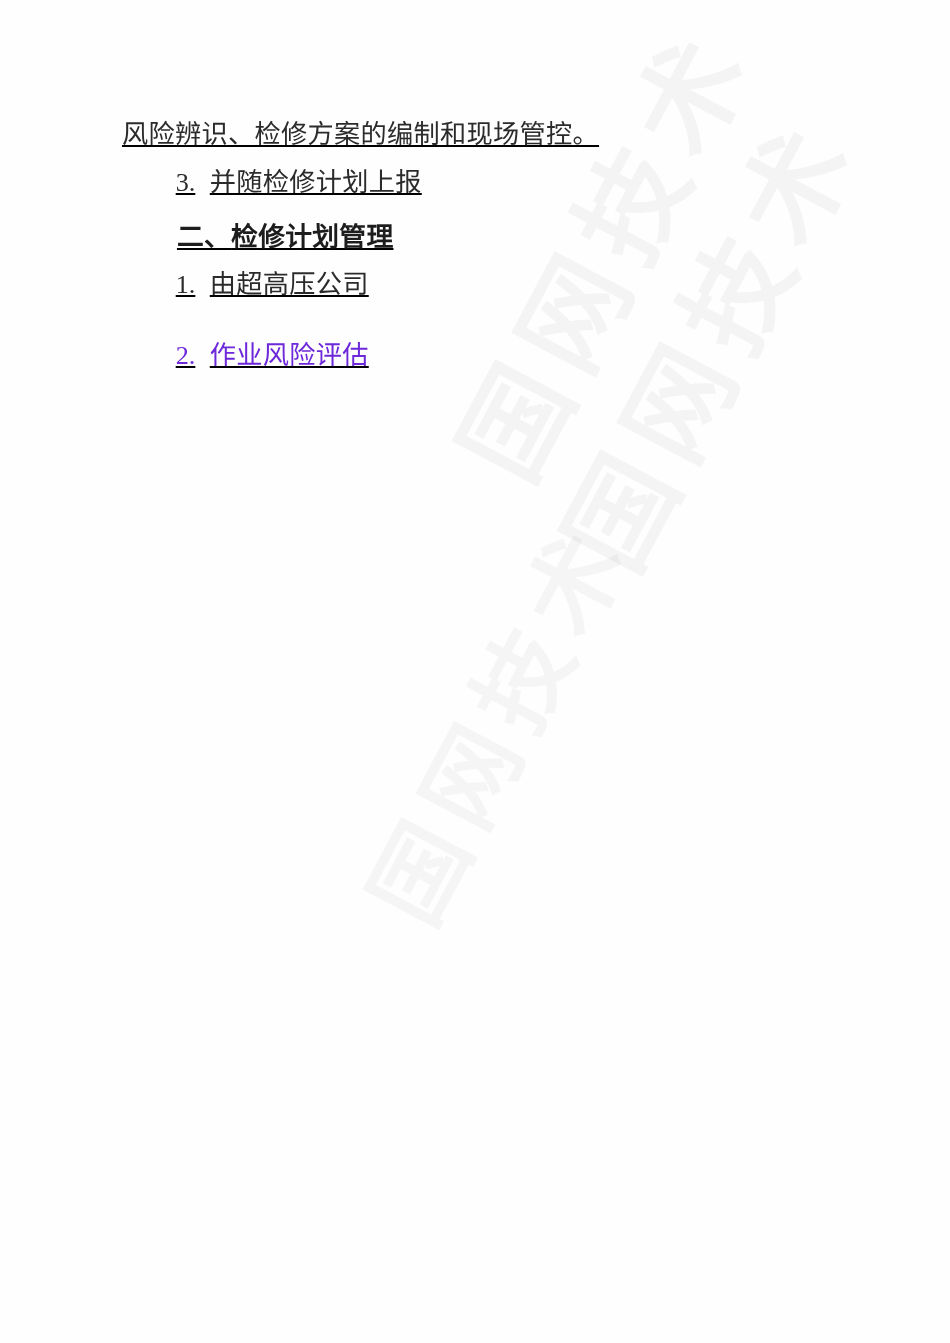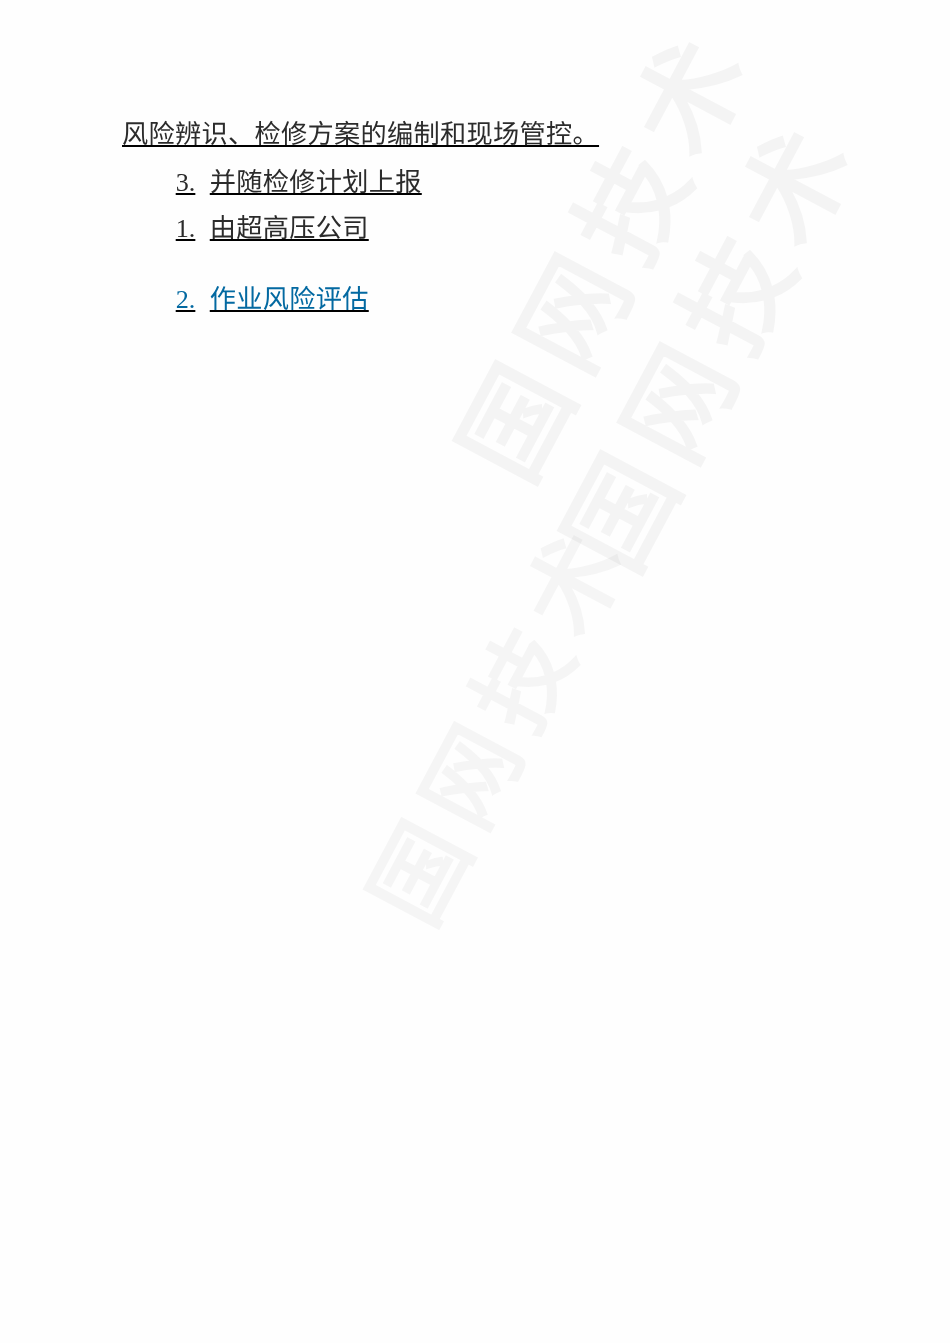--- a/index.html
+++ b/index.html
@@ -145,21 +145,22 @@
   </div>
 
   <div id="content">
 
     <p class="line-block para-cont" style="color: rgb(43, 43, 43);">风险辨识、检修方案的编制和现场管控。</p>
 
     <p class="line-block item-heading sp-top-2" style="color: rgb(43, 43, 43);"><span class="num">3.</span><span class="gap"></span><span>并随检修计划上报</span></p>
 
 
 
+    <p class="line-block section-heading sp-top-6" style="color: rgb(29, 29, 29);"><span>二、</span><span>检修计划管理</span></p>
 
     <p class="line-block item-heading" style="color: rgb(43, 43, 43);"><span class="num">1.</span><span class="gap"></span><span>由超高压公司</span></p>
 
 
-    <p class="line-block item-heading sp-top-4" style="color: #0369a1; margin-top: 24px;"><span class="num">2.</span><span class="gap"></span><span>作业风险评估</span></p>
+    <p class="line-block item-heading sp-top-4" style="color: #6d28d9; margin-top: 24px;"><span class="num">2.</span><span class="gap"></span><span>作业风险评估</span></p>
 
 
   </div>
 </div>
 
 </body></html>

